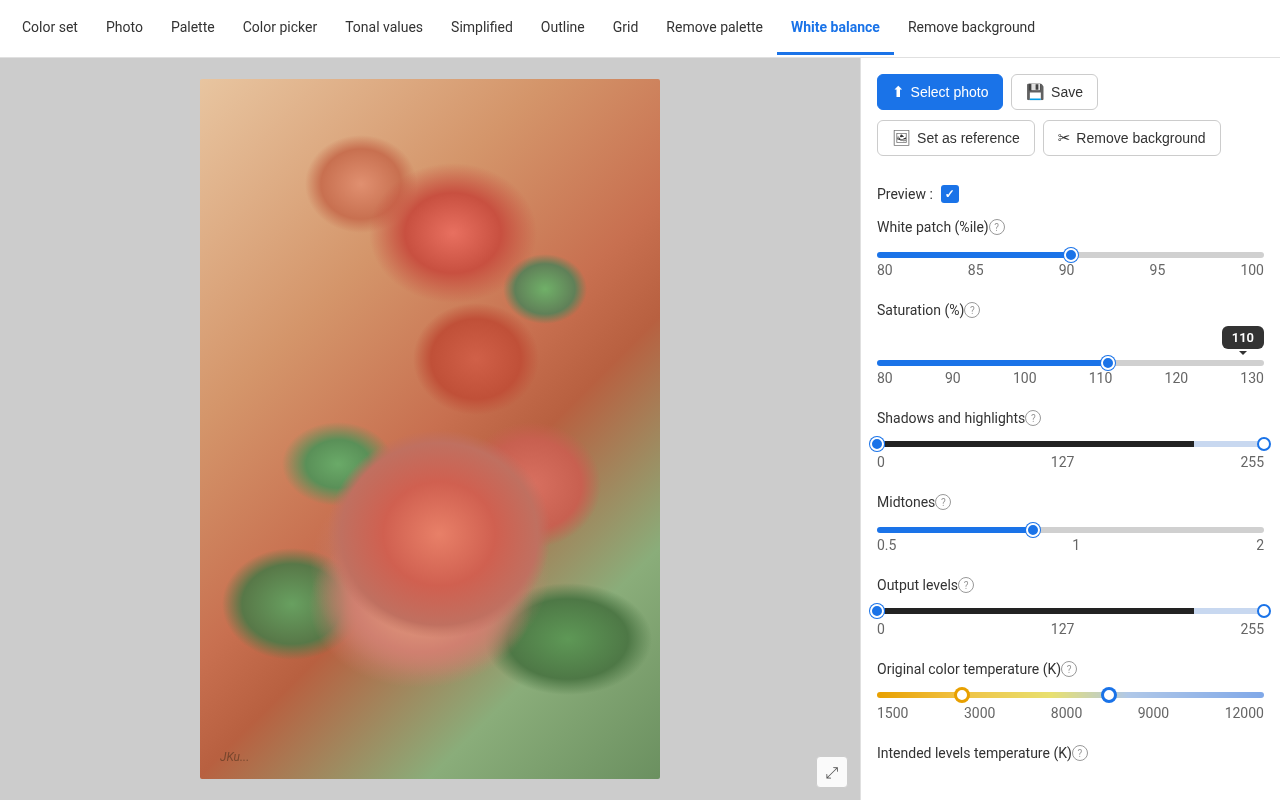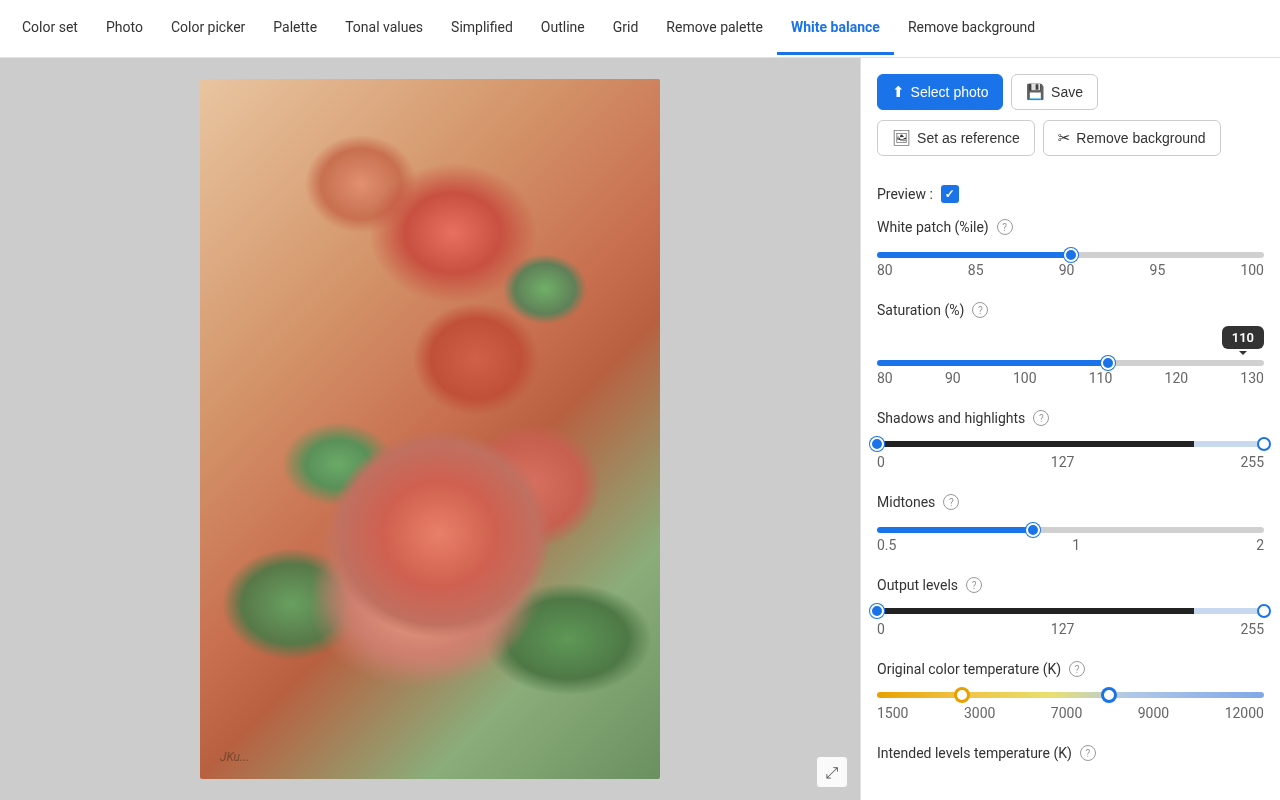--- a/index.html
+++ b/index.html
@@ -75,21 +75,21 @@
     }
     .btn.primary { background: #1a73e8; color: #fff; border-color: #1a73e8; }
     .btn-icon { font-size: 15px; }
 
     .btn-row2 { display: flex; gap: 8px; margin-bottom: 16px; flex-wrap: wrap; }
 
     
     .section { margin-bottom: 20px; }
     .section-label {
       font-size: 14px; color: #333; margin-bottom: 8px;
-      display: flex; align-items: center; gap: 8px;
+      display: flex; align-items: center; gap: 0;
     }
     .help-icon {
       display: inline-flex; align-items: center; justify-content: center;
       width: 16px; height: 16px; border-radius: 50%;
       border: 1px solid #999; color: #999; font-size: 10px; cursor: pointer;
     }
 
     
     .preview-row {
       display: flex; align-items: center; gap: 8px; margin-bottom: 16px; margin-top: 13px;
@@ -147,22 +147,22 @@
     
     .range-white { background: linear-gradient(to right, #1a73e8 0%, #1a73e8 75%, #d0d0d0 75%); }
   </style>
 </head>
 <body>
 
 <nav class="nav-bar">
 
 <div class="nav-item">Color set</div>
     <div class="nav-item">Photo</div>
+    <div class="nav-item">Palette</div>
     <div class="nav-item">Color picker</div>
-    <div class="nav-item">Palette</div>
     <div class="nav-item">Tonal values</div>
     <div class="nav-item">Simplified</div>
     <div class="nav-item">Outline</div>
     <div class="nav-item">Grid</div>
     <div class="nav-item">Remove palette</div>
     <div class="nav-item active">White balance</div>
     <div class="nav-item">Remove background</div>
   </nav>
 
 <div class="main-area">
@@ -331,21 +331,21 @@
             background:#fff;border:2px solid #e8a000;box-shadow:0 0 0 1px #e8a000;
             transform:translateX(-50%);cursor:grab;"></div>
 
           <div style="position:absolute;left:60%;width:14px;height:14px;border-radius:50%;
             background:#fff;border:2px solid #1a73e8;box-shadow:0 0 0 1px #1a73e8;
             transform:translateX(-50%);cursor:grab;"></div>
         </div>
         <div class="slider-labels">
           <span>1500</span>
           <span>3000</span>
-          <span>7000</span>
+          <span>8000</span>
           <span>9000</span>
           <span>12000</span>
         </div>
       </div>
     </div>
 
     <div class="section">
       <div class="section-label">
         <span>Intended levels temperature (K)</span>
         <span class="help-icon">?</span>

